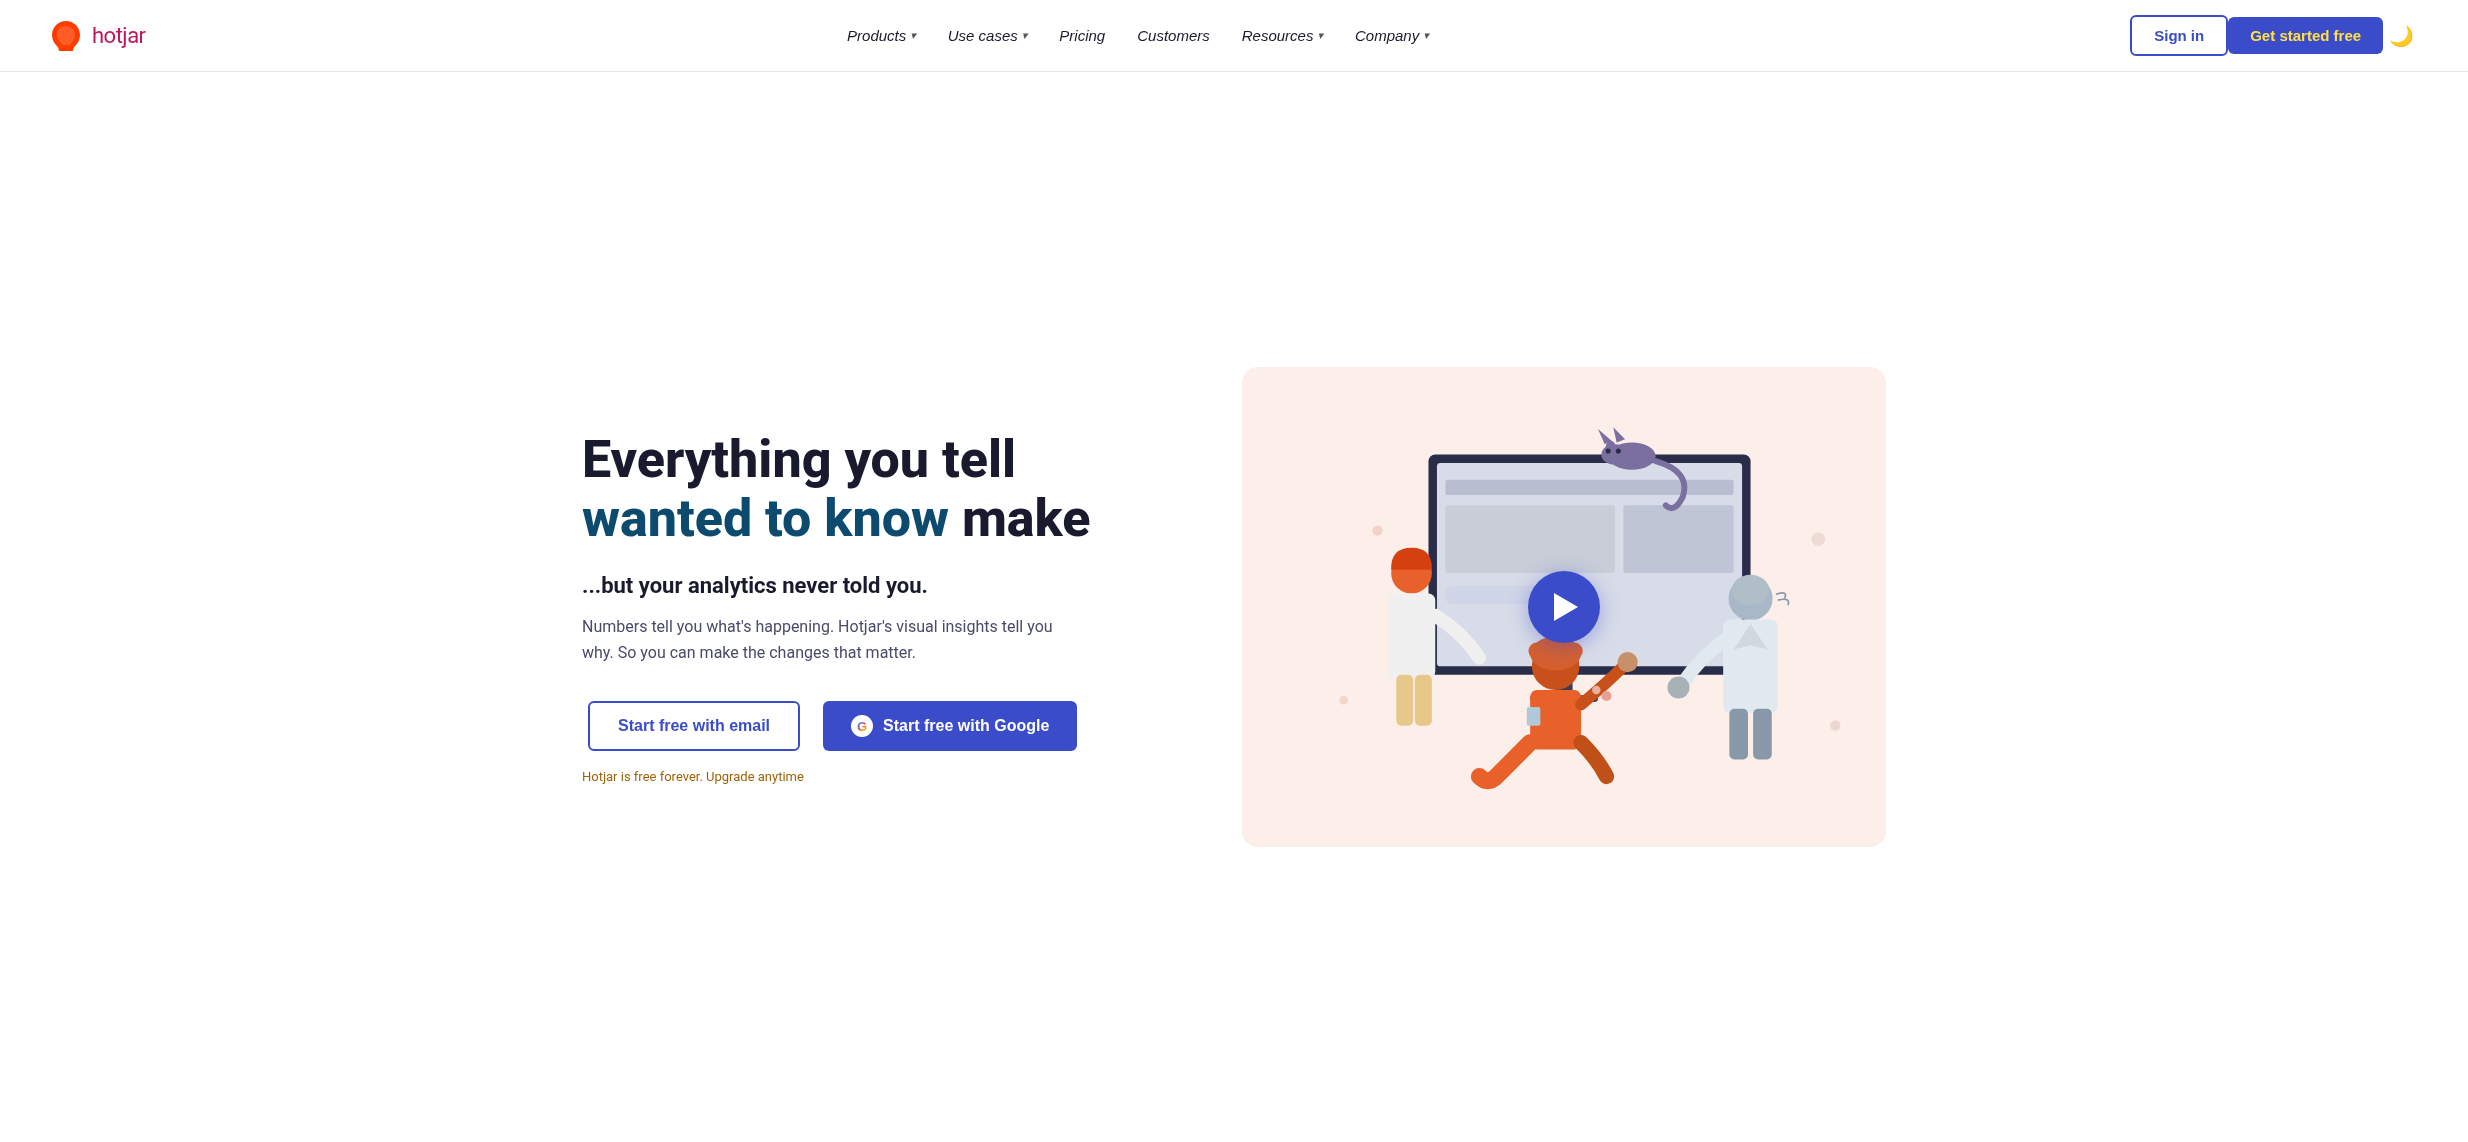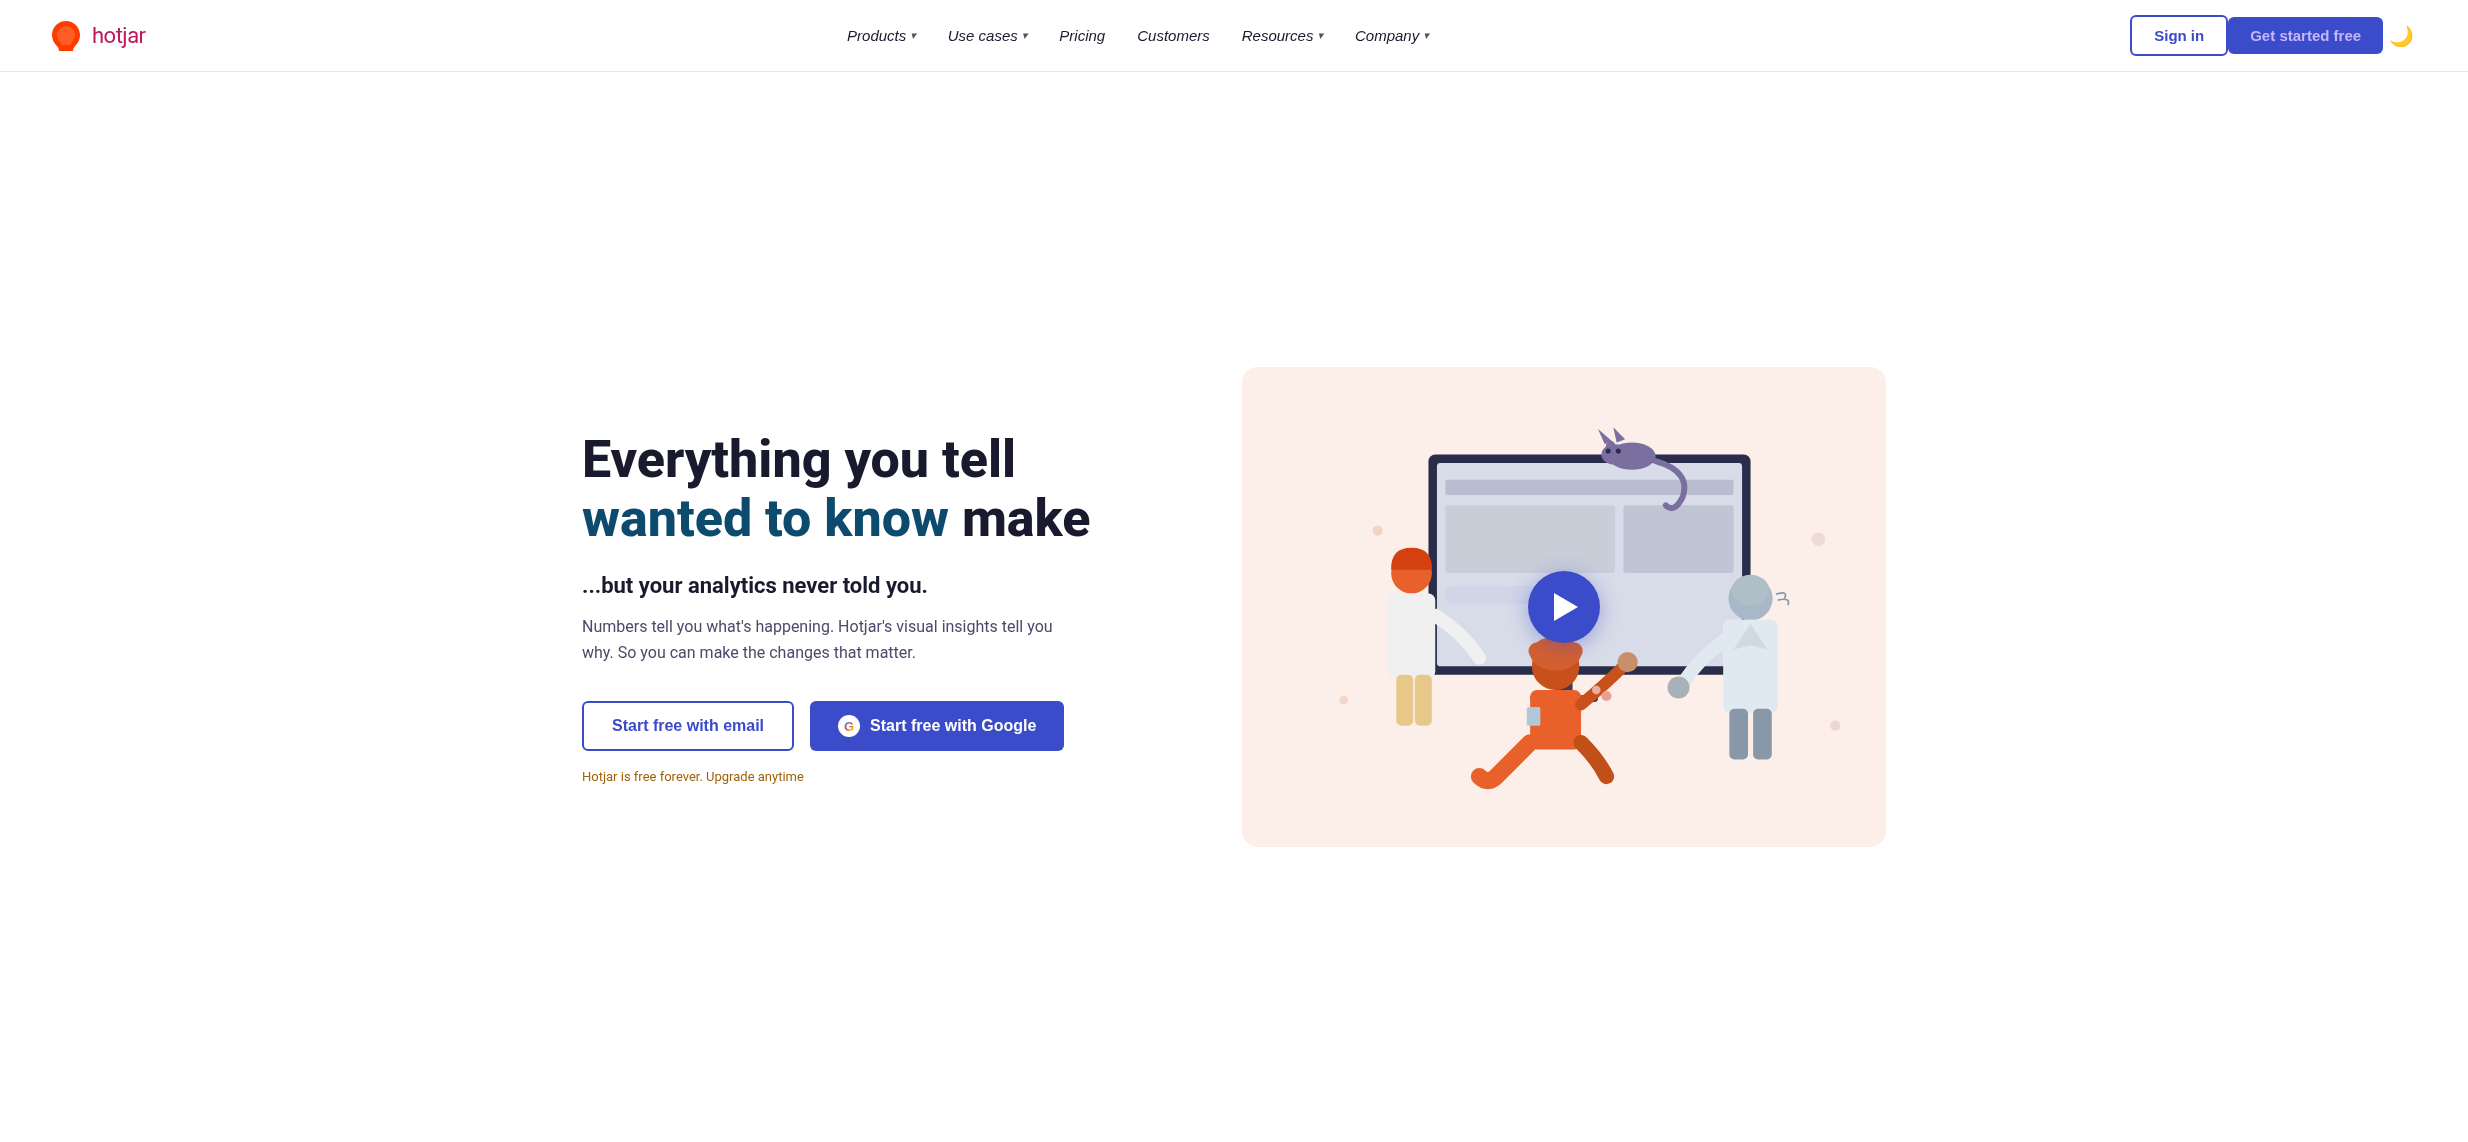--- a/index.html
+++ b/index.html
@@ -25,21 +25,21 @@
     }
     .nav-link .chevron { font-size: 11px; color: #555; }
     .nav-actions { display: flex; align-items: center; gap: 0; }
     .btn-signin {
       padding: 10px 22px; font-size: 15px; font-weight: 600;
       border: 2px solid #3b4cca; color: #3b4cca; background: none;
       border-radius: 6px; cursor: pointer;
     }
     .btn-getstarted {
       padding: 10px 22px; font-size: 15px; font-weight: 600;
-      background: #3b4cca; color: #c4b5fd; border: none;
+      background: #3b4cca; color: #fde047; border: none;
       border-radius: 6px; cursor: pointer;
     }
     .dark-mode-btn {
       background: none; border: none; cursor: pointer;
       font-size: 20px; color: #1a1a2e; padding: 6px;
     }
 
     
     .hero {
       display: flex; align-items: center;
@@ -55,21 +55,21 @@
     }
     .hero-title .highlight { color: #0c4a6e; }
     .hero-subtitle {
       font-size: 22px; font-weight: 700; color: #1a1a2e;
       margin-bottom: 16px;
     }
     .hero-desc {
       font-size: 16px; line-height: 1.6; color: #4a4a6a;
       margin-bottom: 36px; max-width: 480px;
     }
-    .hero-buttons { display: flex; align-items: center; gap: 16px; margin-bottom: 18px; flex-wrap: wrap; }
+    .hero-buttons { display: flex; align-items: center; gap: 23px; margin-bottom: 18px; flex-wrap: wrap; margin-left: 6px; }
     .btn-email {
       padding: 14px 28px; font-size: 16px; font-weight: 600;
       border: 2px solid #3b4cca; color: #3b4cca; background: none;
       border-radius: 6px; cursor: pointer;
     }
     .btn-google {
       display: flex; align-items: center; gap: 10px;
       padding: 14px 28px; font-size: 16px; font-weight: 600;
       background: #3b4cca; color: #fff; border: none;
       border-radius: 6px; cursor: pointer;

